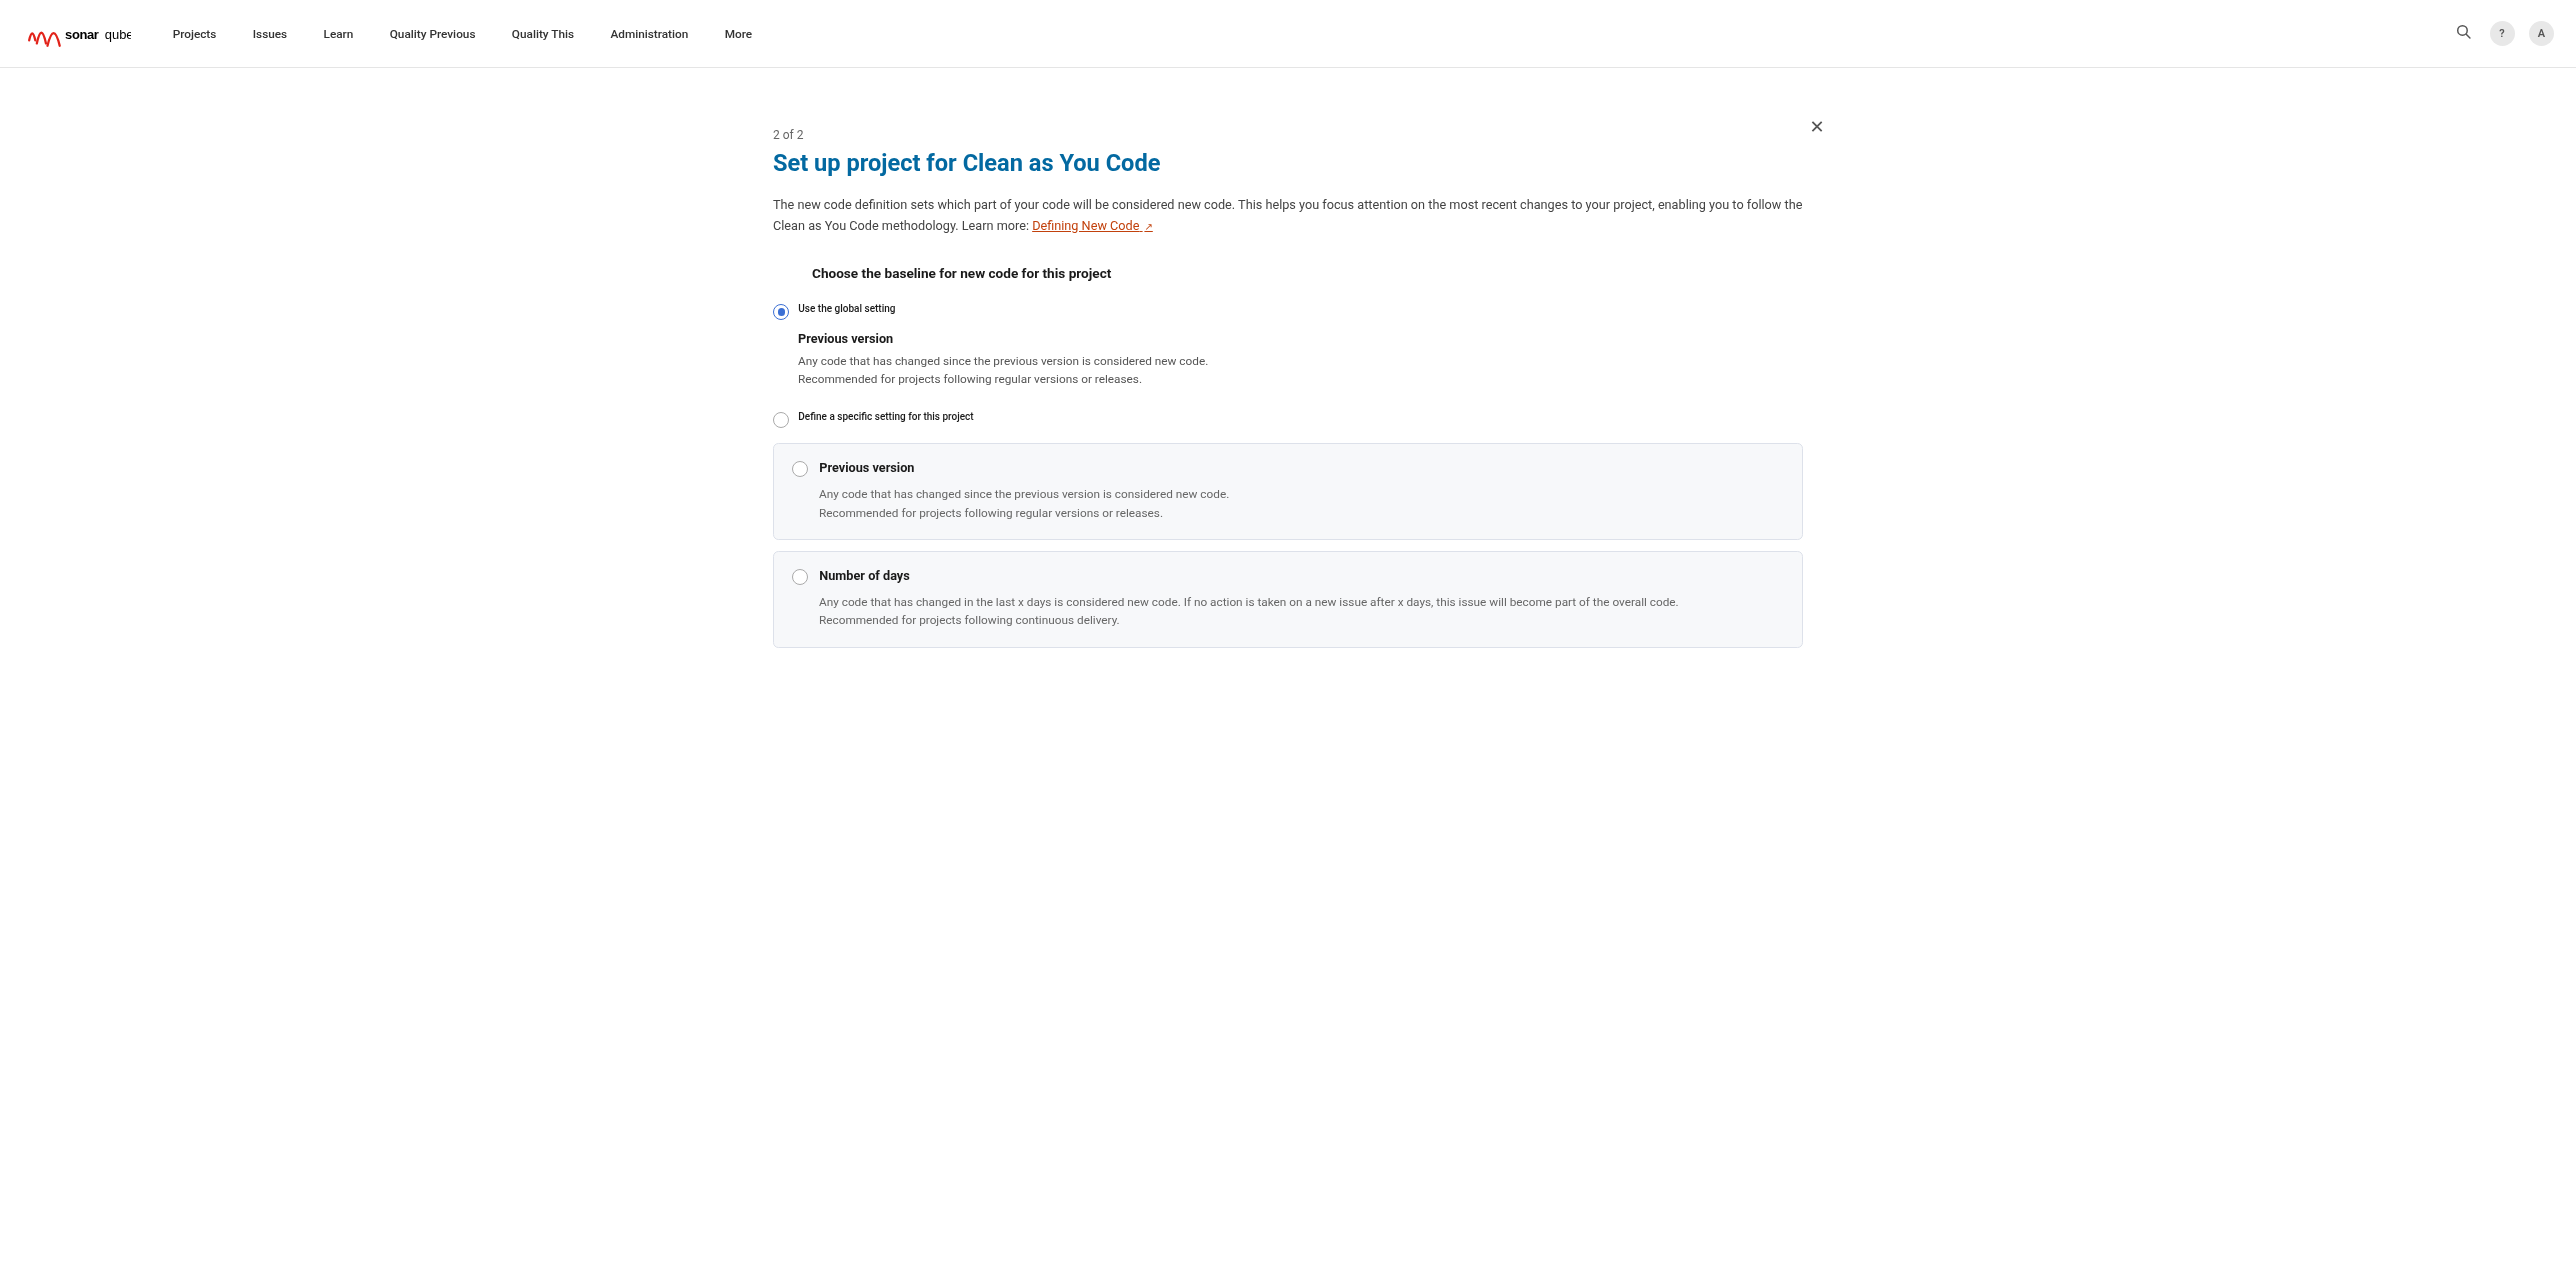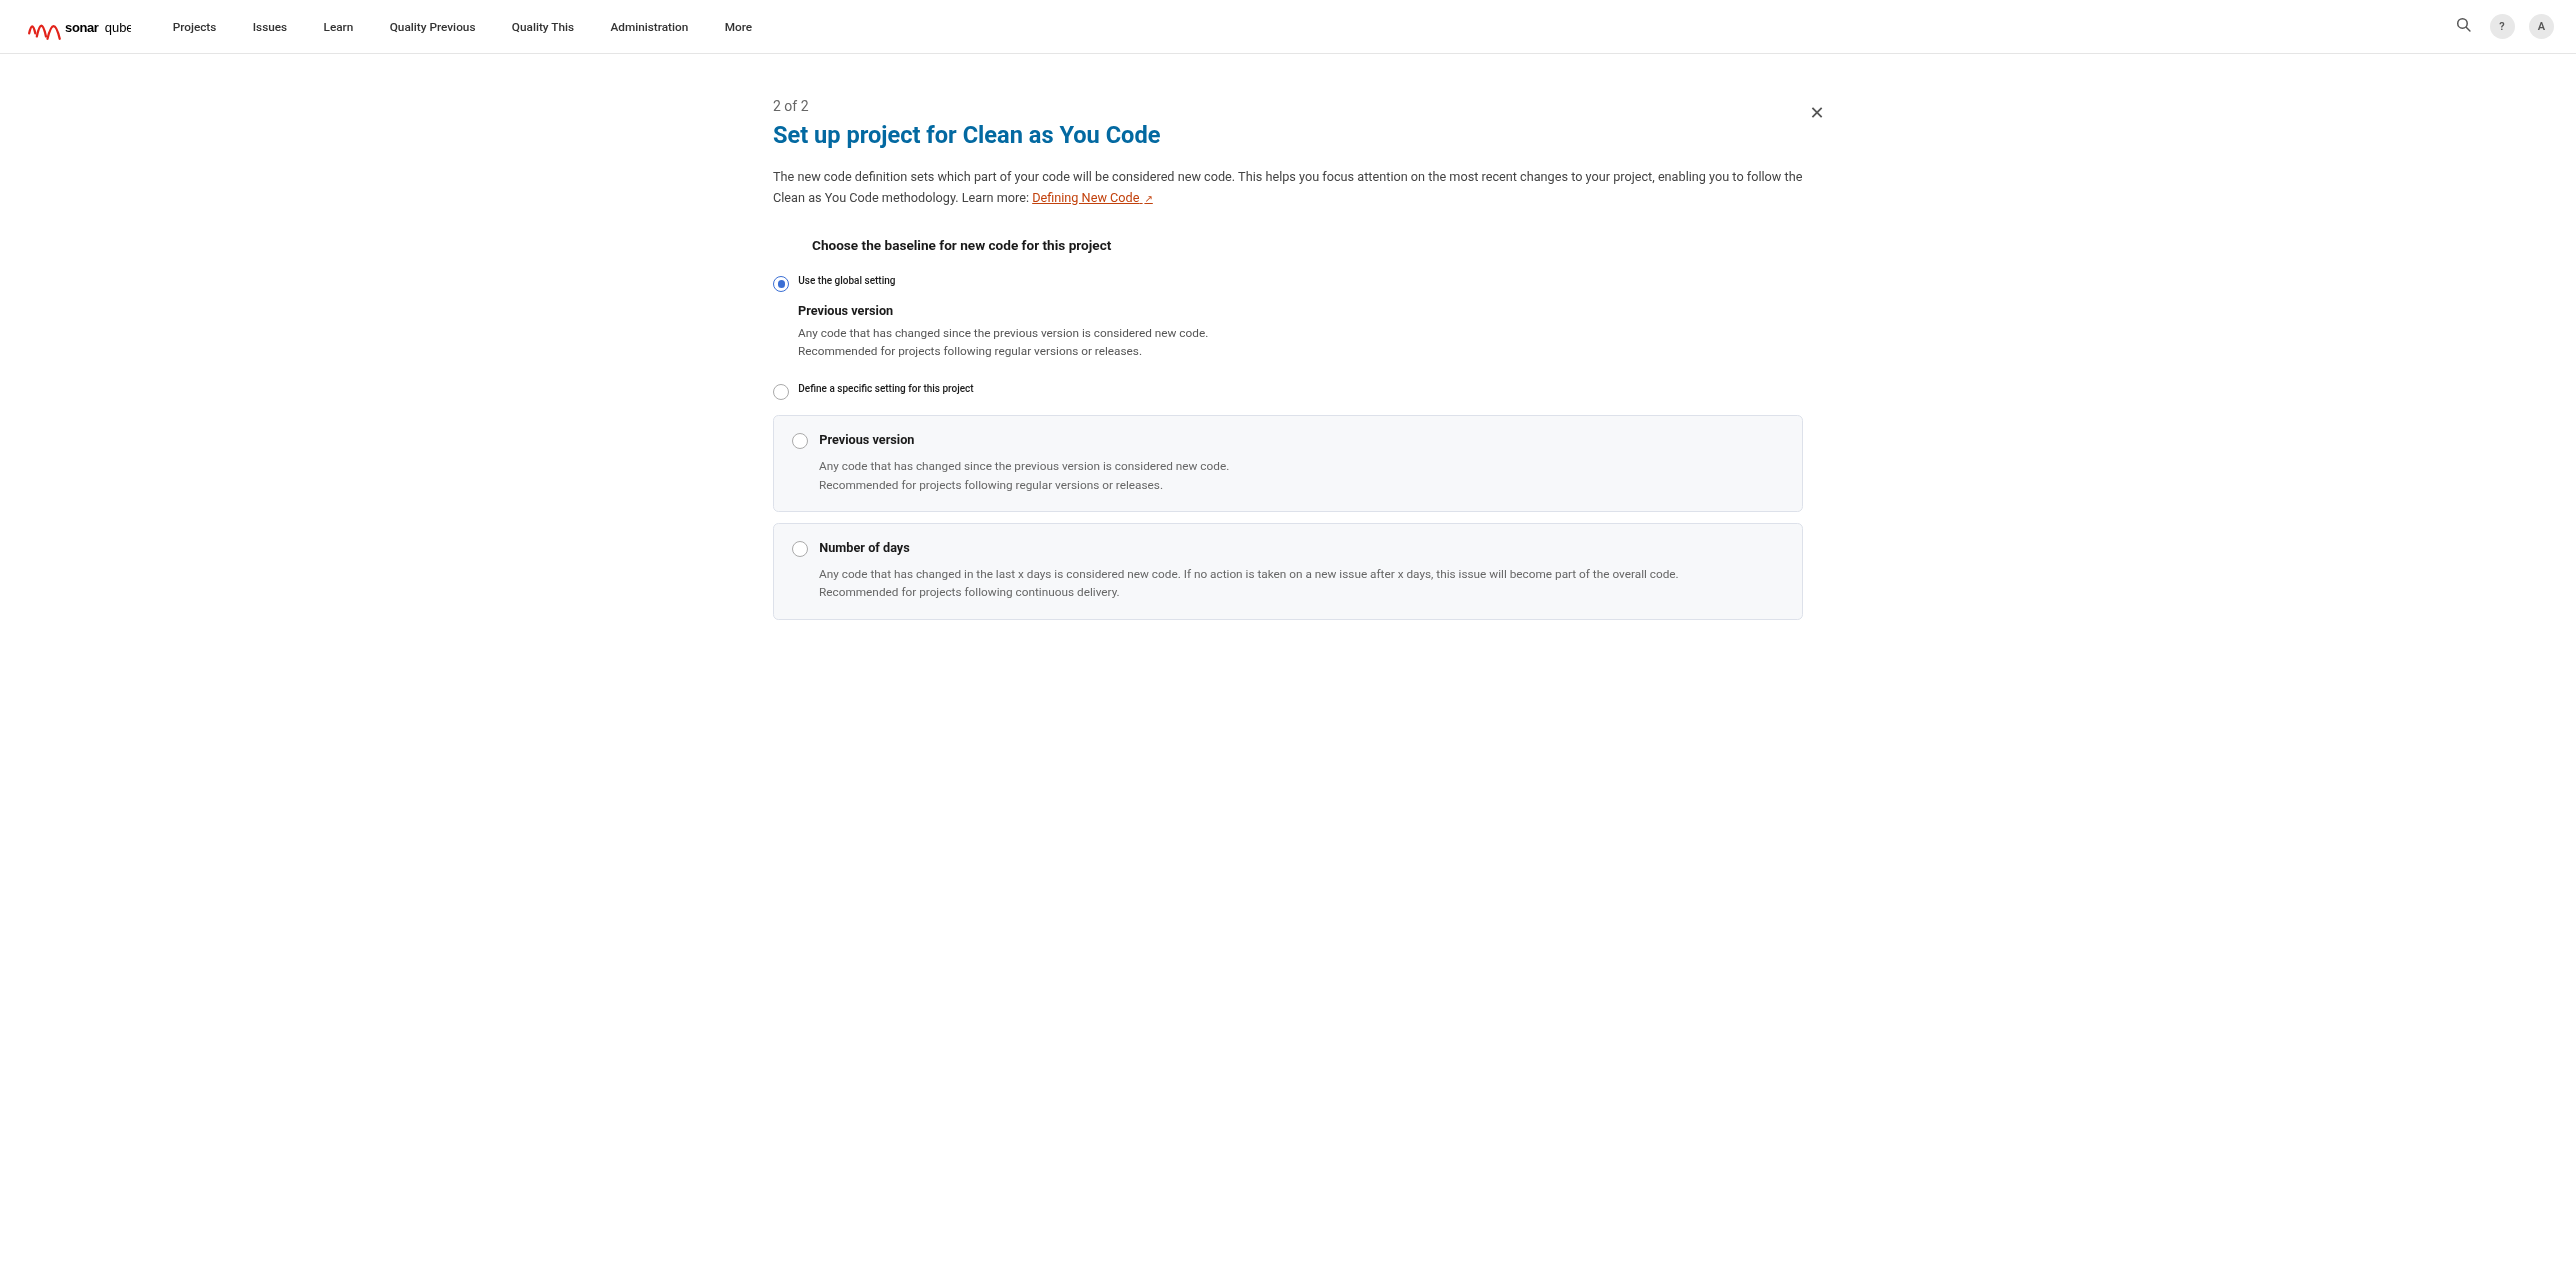--- a/index.html
+++ b/index.html
@@ -1,21 +1,21 @@
 <!DOCTYPE html>
 <html style="font-size:14.5px"><head>
   <meta charset="utf-8">
   <style>
     * { box-sizing: border-box; margin: 0; padding: 0; }
     body { font-family: -apple-system, BlinkMacSystemFont, 'Segoe UI', Roboto, sans-serif; background: #fff; color: #333; font-size: 12.7px; }
 
     
     nav {
       display: flex; align-items: center;
-      padding: 0 22px; height: 54px;
+      padding: 0 22px; height: 68px;
       border-bottom: 0.9px solid #e5e5e5;
       background: #fff;
     }
     .logo { display: flex; align-items: center; margin-right: 29px; }
     .logo svg { width: 109px; height: 29px; }
     .nav-links { display: flex; align-items: center; gap: 11px; flex: 1; }
     .nav-link {
       padding: 7.3px 12.7px; font-size: 11.8px; font-weight: 500;
       color: #333; cursor: pointer; border-radius: 3.6px;
       text-decoration: none; white-space: nowrap;
@@ -34,21 +34,21 @@
 
     
     .main {
       max-width: 1088px;
       margin: 0 auto;
       padding: 44px 29px;
       position: relative;
     }
 
     .step-indicator {
-      font-size: 14px; color: #666; margin-bottom: 7.3px;
+      font-size: 12px; color: #666; margin-bottom: 7.3px; margin-top: 16px;
     }
     .page-title {
       font-size: 23.6px; font-weight: 700; color: #0369a1;
       margin-bottom: 18px;
     }
     .description {
       font-size: 12.7px; color: #444; line-height: 1.6;
       max-width: 1051px; margin-bottom: 29px;
     }
     .description a {

